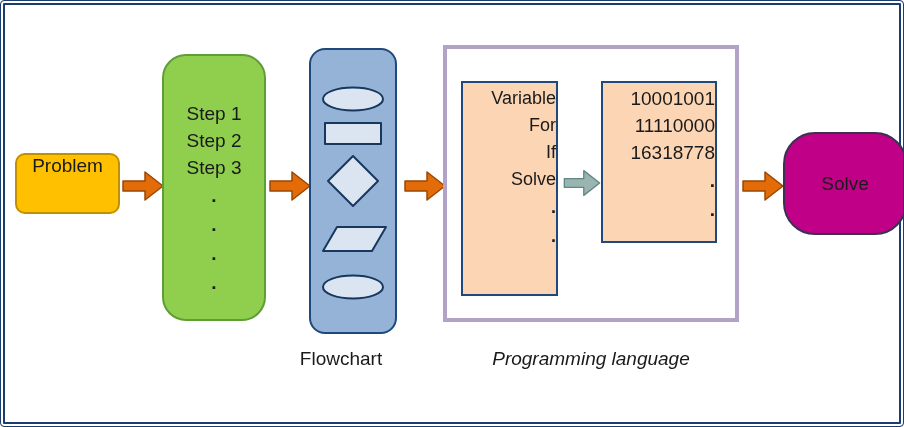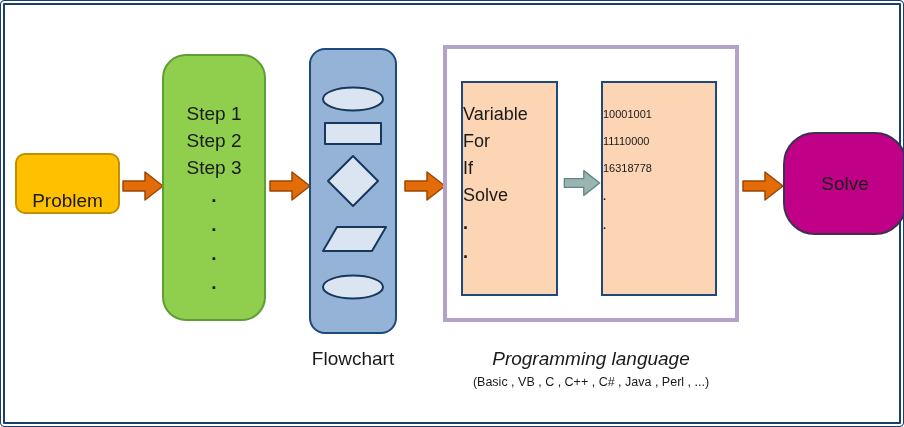--- a/index.html
+++ b/index.html
@@ -19,21 +19,21 @@
   }
 
   .abs { position: absolute; }
 
   
   .node-problem {
     left: 14px; top: 152px; width: 105px; height: 61px;
     background: var(--problem-fill, #FFC000);
     border: 2px solid var(--problem-border, #BF9000);
     border-radius: 10px;
-    display: flex; align-items: flex-end; justify-content: center;
+    display: flex; align-items: flex-start; justify-content: center;
     font-size: 19px;
   }
 
   .node-algorithm {
     left: 161px; top: 53px; width: 104px; height: 267px;
     background: var(--algorithm-fill, #8FCF4D);
     border: 2px solid var(--algorithm-border, #5F9E36);
     border-radius: 24px;
     padding-top: 44px;
     text-align: center;
@@ -50,26 +50,26 @@
 
   .prog-container {
     left: 442px; top: 44px; width: 296px; height: 277px;
     background: #ffffff;
     border: 4px solid var(--container-border, #B2A2C7);
   }
   .code-box {
     position: absolute;
     background: var(--code-box-fill, #FCD5B4);
     border: 2px solid var(--code-box-border, #1F497D);
-    text-align: left;
-    padding-top: 18px;
+    text-align: right;
+    padding-top: 2px;
     font-size: 18px;
   }
   .keywords-box { left: 14px; top: 32px; width: 97px;  height: 215px; }
-  .binary-box   { left: 154px; top: 32px; width: 116px; height: 215px; font-size: 11px; }
+  .binary-box   { left: 154px; top: 32px; width: 116px; height: 162px; font-size: 19px; }
 
   .node-solve {
     left: 782px; top: 131px; width: 124px; height: 103px;
     background: var(--solve-fill, #C00087);
     border: 2px solid var(--solve-border, #3B3153);
     border-radius: 32px;
     display: flex; align-items: center; justify-content: center;
     font-size: 19px;
   }
 
@@ -92,21 +92,21 @@
   .fc-shape {
     fill: var(--shape-fill, #DBE5F1);
     stroke: var(--shape-border, #17375E);
     stroke-width: 2;
     stroke-linejoin: round;
   }
 
   
   .caption { text-align: center; font-size: 19px; }
   .caption-algorithm   { left: 146px; top: 347px; width: 134px; }
-  .caption-flowchart   { left: 296px; top: 347px; width: 112px; }
+  .caption-flowchart   { left: 284px; top: 347px; width: 112px; }
   .caption-programming { left: 442px; top: 347px; width: 296px; font-style: italic; }
   .caption-sub { left: 420px; top: 374px; width: 340px; text-align: center; font-size: 12.5px; }
 </style>
 </head>
 <body>
 
 <div class="canvas">
 
   <div class="abs node-problem">
     <span>Problem</span>
@@ -171,15 +171,14 @@
   <svg class="abs block-arrow" style="left:741px; top:168px;" width="42" height="34" viewBox="0 0 42 34">
     <path d="M1 12 H23 V3 L41 17 L23 31 V22 H1 Z"></path>
   </svg>
 
   <div class="abs node-solve">
     <span>Solve</span>
   </div>
 
   <div class="abs caption caption-flowchart">Flowchart</div>
   <div class="abs caption caption-programming">Programming language</div>
-  <div class="abs caption-sub">(Basic , VB , C , C++ , C# , Java , Perl , ...)</div>
 
 </div>
 
 </body></html>

